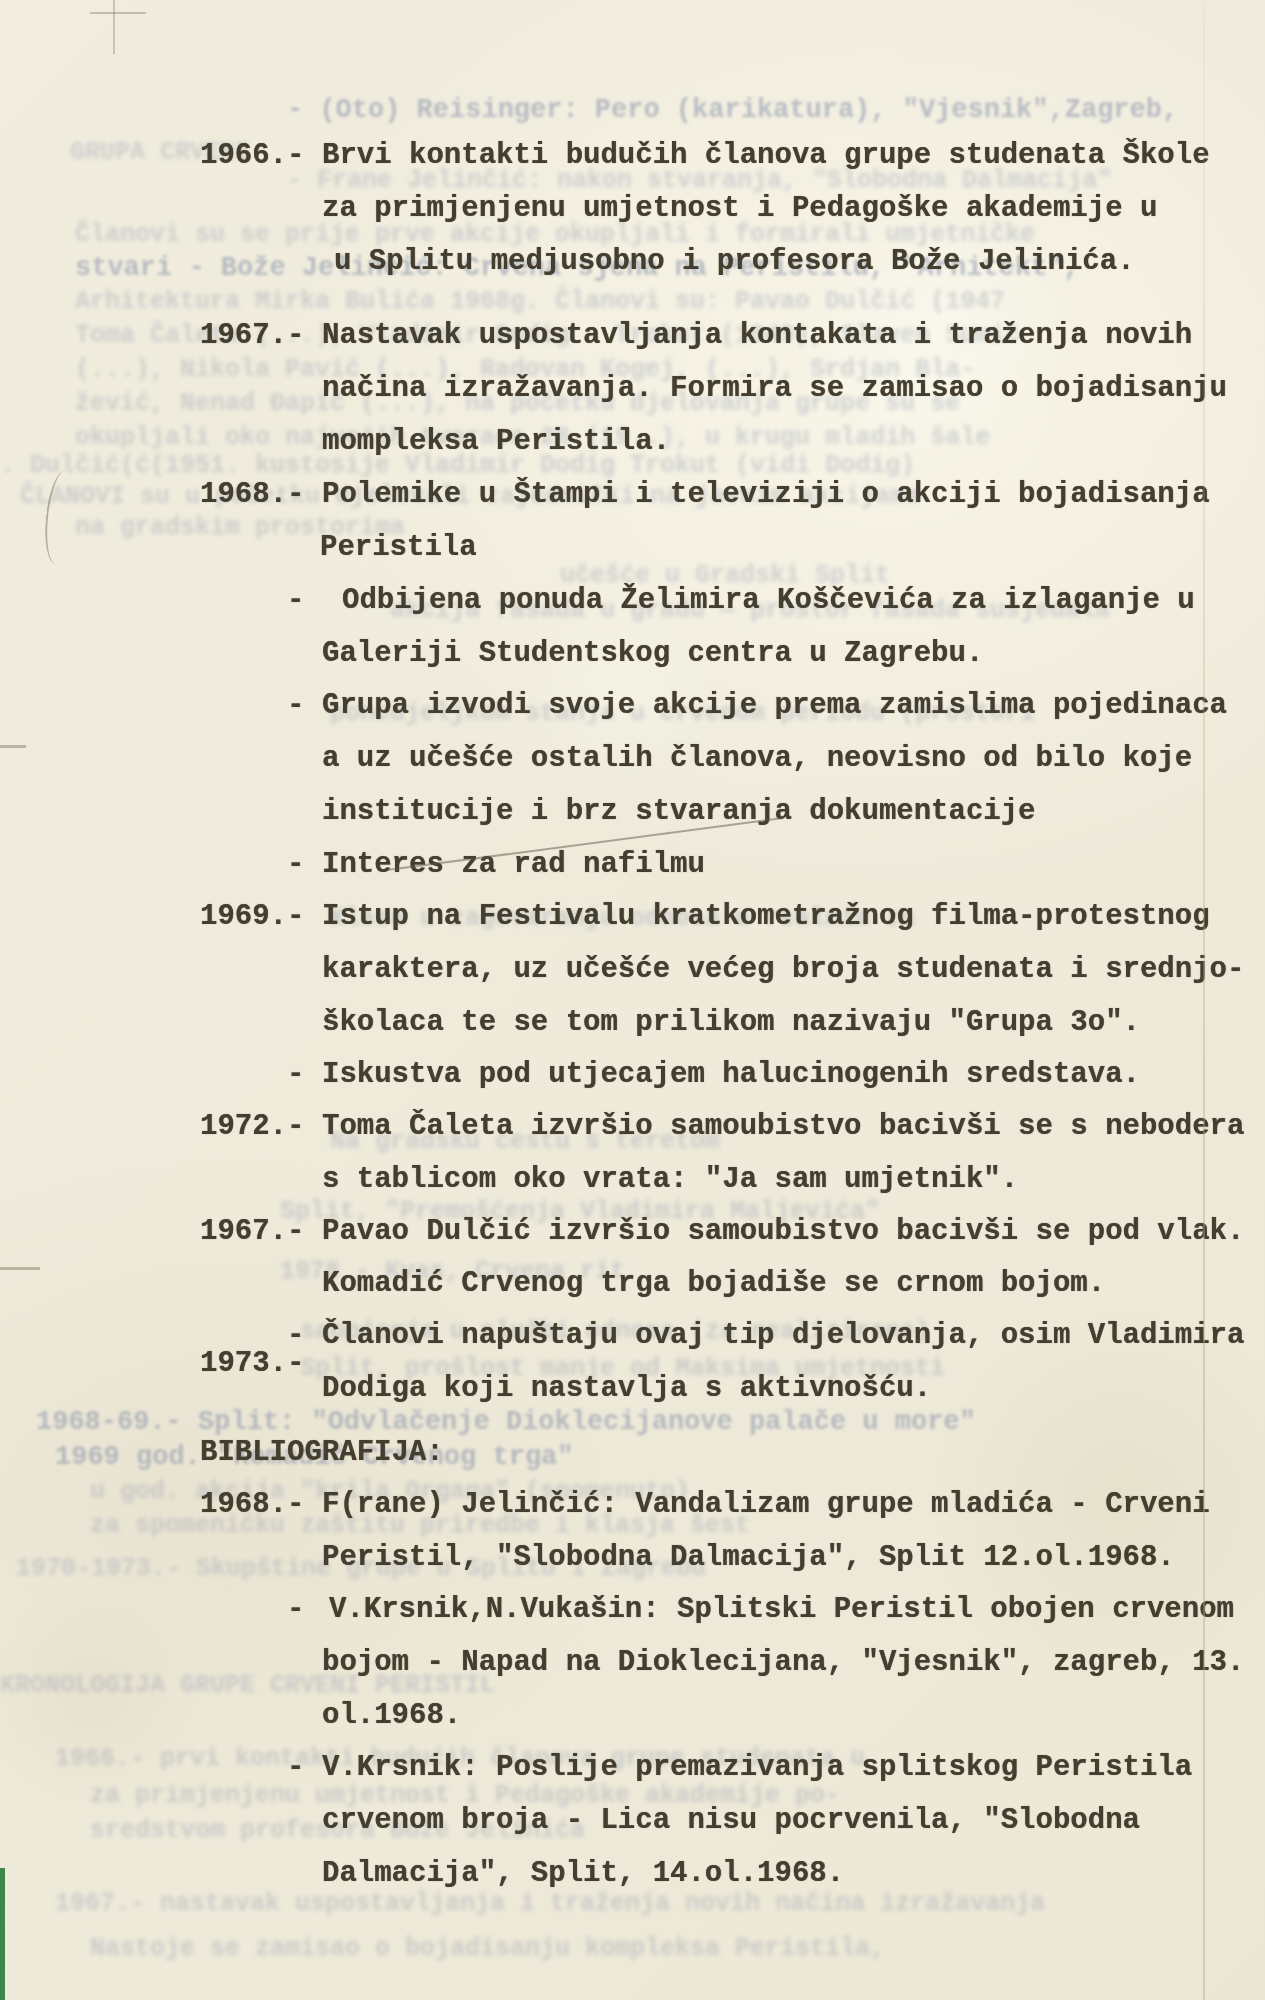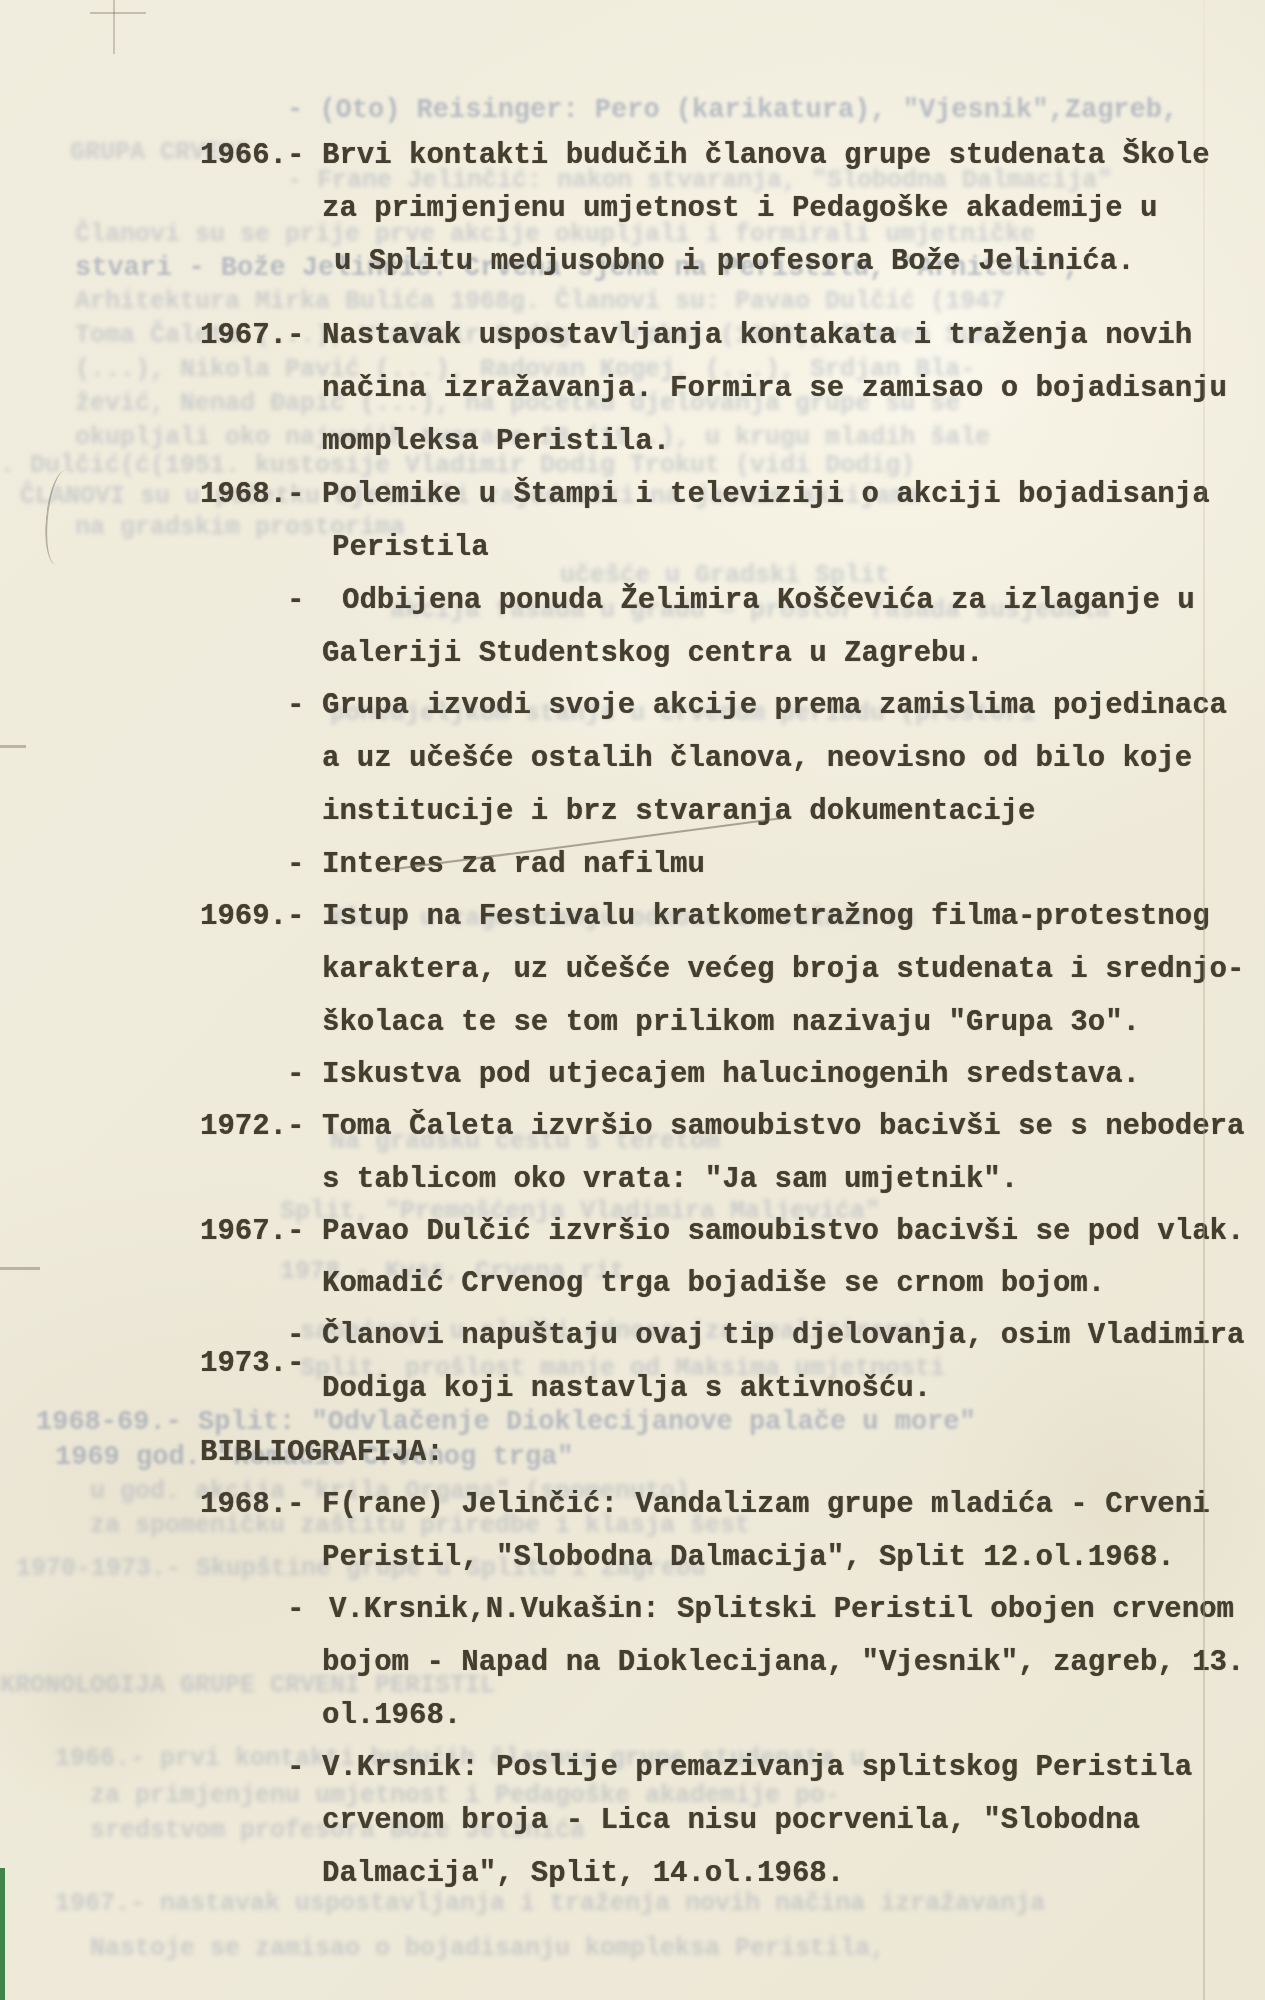--- a/index.html
+++ b/index.html
@@ -96,21 +96,21 @@
       <div class="line main" style="left: 200px; top: 140px;">1966.-</div>
       <div class="line main" style="left: 322px; top: 140px;">Brvi kontakti budučih članova grupe studenata Škole</div>
       <div class="line main" style="left: 322px; top: 193px;">za primjenjenu umjetnost i Pedagoške akademije u</div>
       <div class="line main" style="left: 334px; top: 246px;">u Splitu medjusobno i profesora Bože Jelinića.</div>
       <div class="line main" style="left: 200px; top: 320px;">1967.-</div>
       <div class="line main" style="left: 322px; top: 320px;">Nastavak uspostavljanja kontakata i traženja novih</div>
       <div class="line main" style="left: 322px; top: 373px;">načina izražavanja. Formira se zamisao o bojadisanju</div>
       <div class="line main" style="left: 322px; top: 426px; font-family: Liberation Mono, monospace;">mompleksa Peristila.</div>
       <div class="line main" style="left: 200px; top: 479px;">1968.-</div>
       <div class="line main" style="left: 322px; top: 479px;">Polemike u Štampi i televiziji o akciji bojadisanja</div>
-      <div class="line main" style="left: 332px; top: 532px;">Peristila</div>
+      <div class="line main" style="left: 320px; top: 532px;">Peristila</div>
       <div class="line main" style="left: 287px; top: 585px;">-</div>
       <div class="line main" style="left: 322px; top: 585px; margin-left: 20px;">Odbijena ponuda Želimira Koščevića za izlaganje u</div>
       <div class="line main" style="left: 322px; top: 638px;">Galeriji Studentskog centra u Zagrebu.</div>
       <div class="line main" style="left: 287px; top: 690px;">-</div>
       <div class="line main" style="left: 322px; top: 690px;">Grupa izvodi svoje akcije prema zamislima pojedinaca</div>
       <div class="line main" style="left: 322px; top: 743px;">a uz učešće ostalih članova, neovisno od bilo koje</div>
       <div class="line main" style="left: 322px; top: 796px;">institucije i brz stvaranja dokumentacije</div>
       <div class="line main" style="left: 287px; top: 849px;">-</div>
       <div class="line main" style="left: 322px; top: 849px;">Interes za rad nafilmu</div>
       <div class="line main" style="left: 200px; top: 901px;">1969.-</div>

